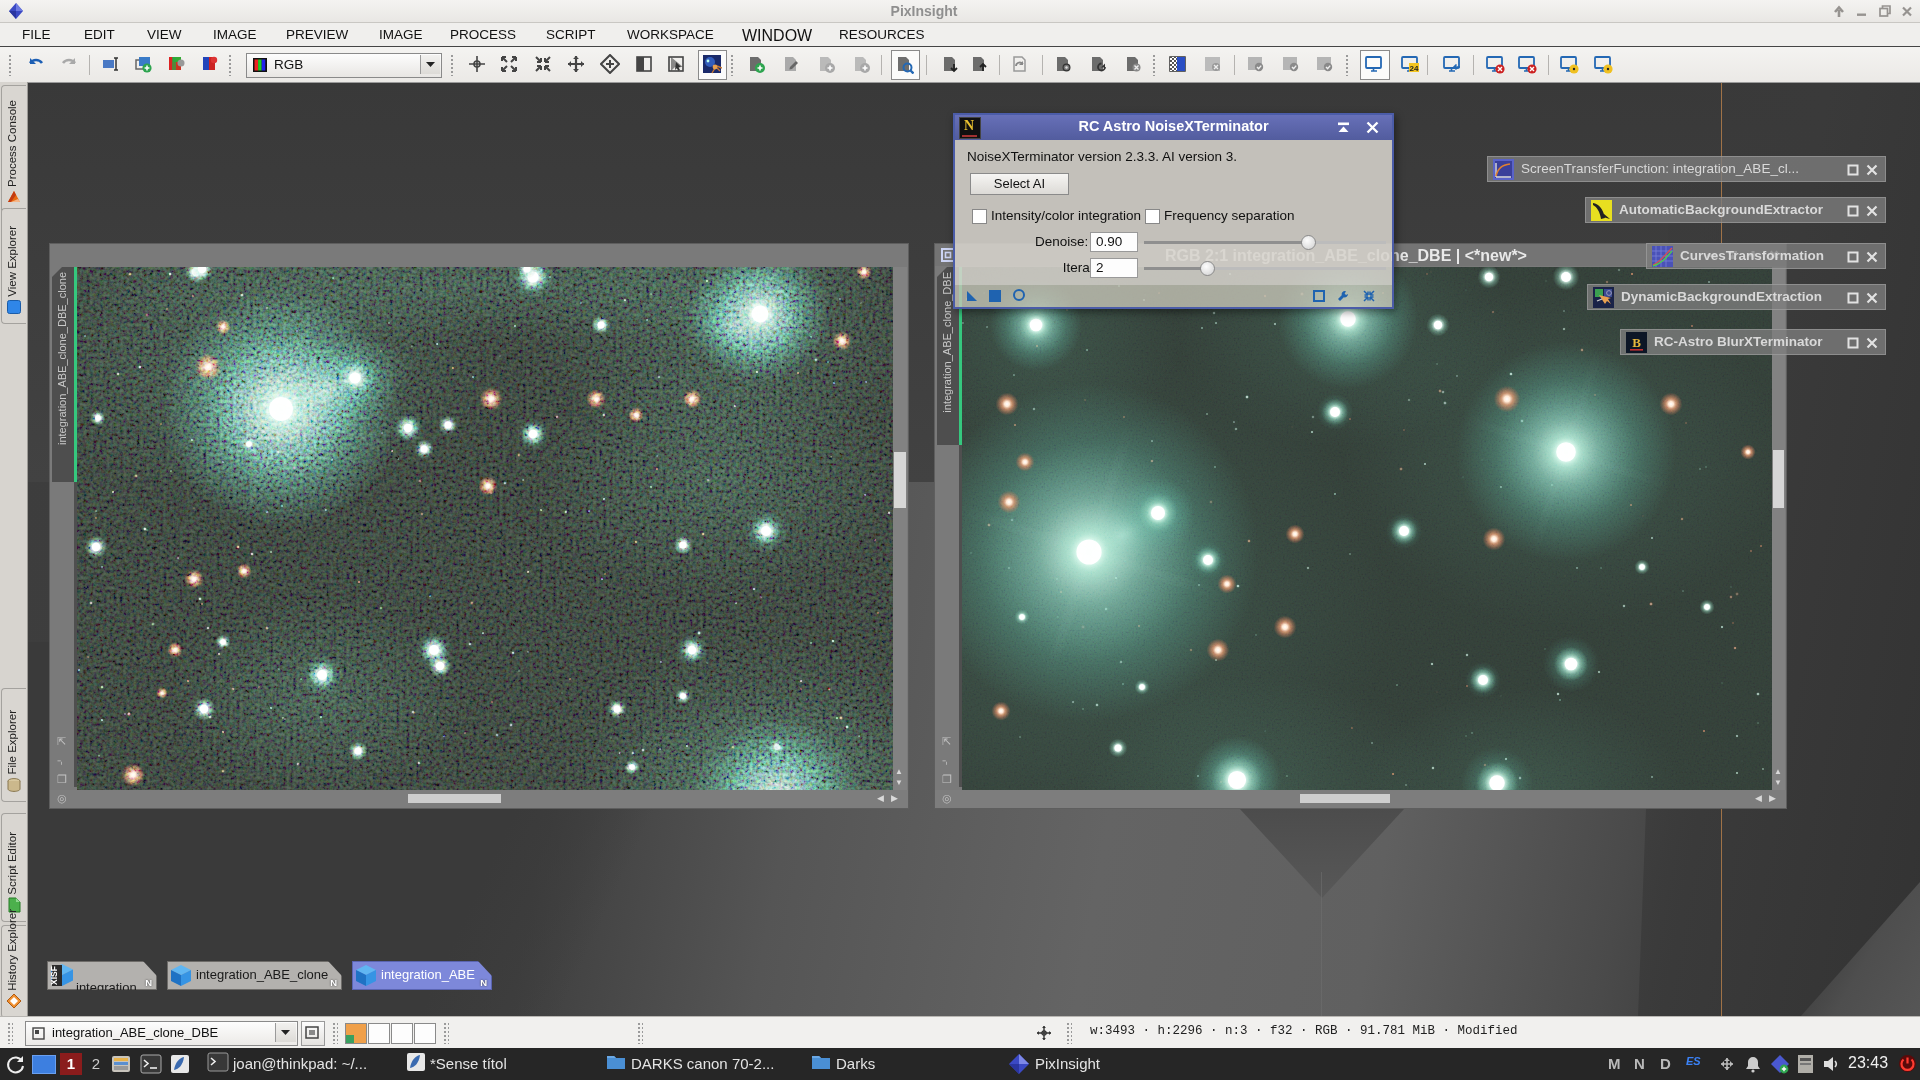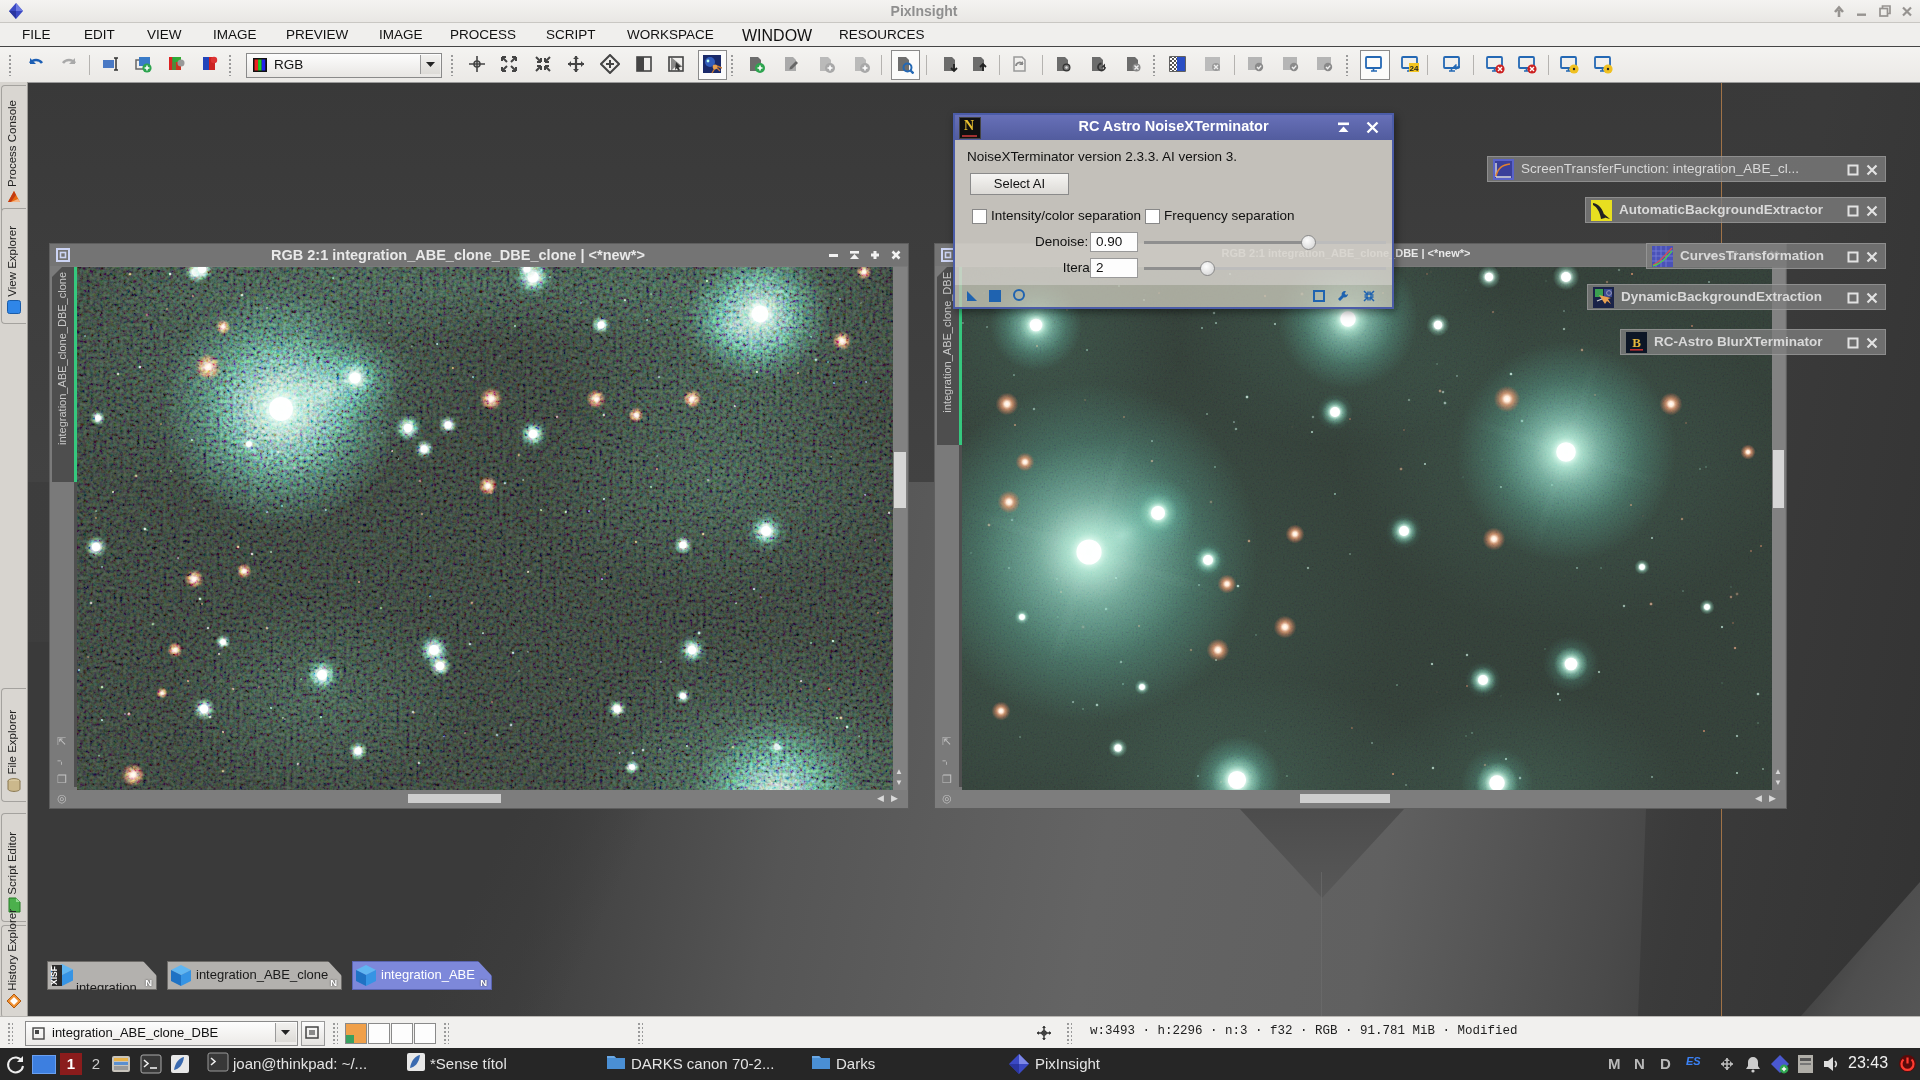--- a/index.html
+++ b/index.html
@@ -7,34 +7,20 @@
     <div style="position:absolute;left:0;top:0;width:1920px;height:400px;background:linear-gradient(#393939,#424242);"></div>
     <div style="position:absolute;left:0;top:400px;width:1920px;height:534px;background:linear-gradient(100deg,#3d3d3d 0%,#3f3f3f 30%,#555 42%,#646464 58%,#606060 72%,#4a4a4a 84%,#373737 92%,#333 100%);"></div>
     <div style="position:absolute;left:0;top:560px;width:900px;height:380px;background:linear-gradient(115deg,#3a3a3a 55%,rgba(58,58,58,0) 68%);"></div>
     <div style="position:absolute;left:1239px;top:726px;width:166px;height:90px;background:linear-gradient(#4c4c4c,#585858);clip-path:polygon(0 0,100% 0,50% 100%);"></div>
     <div style="position:absolute;left:1321px;top:790px;width:1px;height:150px;background:#6e6e6e;opacity:0.6;"></div>
     <div style="position:absolute;left:1620px;top:0;width:300px;height:934px;background:linear-gradient(100deg,rgba(55,55,55,0) 0%,#3a3a3a 45%,#333 100%);clip-path:polygon(18% 0,100% 0,100% 100%,6% 100%);"></div>
     <div style="position:absolute;left:1750px;top:800px;width:170px;height:134px;background:linear-gradient(120deg,rgba(80,80,80,0) 30%,#4e4e4e 65%,#565656 100%);clip-path:polygon(30% 100%,100% 0,100% 100%);"></div>
     <div style="position:absolute;left:1721px;top:0;width:1px;height:934px;background:#cc8c4e;opacity:0.7;"></div>
   </div>
 <div style="position:absolute;left:50px;top:244px;width:858px;height:564px;background:#7a7a7a;box-shadow:0 0 0 1px #5e5e5e;">
-    <div style="position:absolute;left:0;top:0;width:858px;height:22px;background:#747474;">
-      <svg style="position:absolute;left:6px;top:4px" width="14" height="14" viewBox="0 0 14 14">
-        <rect x="1" y="1" width="12" height="12" fill="none" stroke="#ccd4f4" stroke-width="2"></rect>
-        <rect x="4.5" y="4.5" width="5" height="5" fill="none" stroke="#ccd4f4" stroke-width="1.6"></rect>
-      </svg>
-      <div style="position:absolute;left:-42px;right:0;top:3px;text-align:center;font-size:14.5px;font-weight:bold;color:#e9e9e9;white-space:nowrap;">RGB 2:1 integration_ABE_clone_DBE_clone | &lt;*new*&gt;</div>
-      <svg style="position:absolute;right:-5px;top:4px" width="86" height="14" viewBox="0 0 86 14">
-        <rect x="2" y="6" width="9" height="3" fill="#f2f2f2"></rect>
-        <rect x="23" y="3" width="9" height="2.6" fill="#f2f2f2"></rect>
-        <path d="M23 11l4.5-5 4.5 5z" fill="#f2f2f2"></path>
-        <path d="M48 3v8M44 7h8" stroke="#f2f2f2" stroke-width="3"></path>
-        <path d="M65.5 3.5l7 7M72.5 3.5l-7 7" stroke="#f2f2f2" stroke-width="2.6"></path>
-      </svg>
-    </div>
     <div style="position:absolute;left:2px;top:23px;width:22px;height:215px;background:#4e4e4e;clip-path:polygon(10px 0,100% 0,100% 100%,0 100%,0 10px);">
       <div style="position:absolute;left:4px;top:5px;writing-mode:vertical-rl;transform:rotate(180deg);font-size:11px;color:#c9c9c9;white-space:nowrap;">integration_ABE_clone_DBE_clone</div>
     </div>
     <div style="position:absolute;left:24px;top:23px;width:3px;height:215px;background:#35c87e;"></div>
     <div style="position:absolute;left:24px;top:238px;width:3px;height:305px;background:#4f4f4f;"></div>
     <div style="position:absolute;left:27px;top:23px;width:816px;height:523px;overflow:hidden;">
       <svg width="816" height="523" viewBox="0 0 816 523" style="position:absolute;left:0;top:0;">
         <defs>
           <radialGradient id="w3">
             <stop offset="0" stop-color="#ffffff"></stop>
@@ -428,21 +414,21 @@
     <div style="position:absolute;left:7px;top:510px;color:#c2c2c2;font-size:11px;">⌍</div>
     <div style="position:absolute;left:7px;top:529px;color:#c2c2c2;font-size:11px;">❐</div>
     <div style="position:absolute;left:7px;top:548px;color:#c2c2c2;font-size:11px;">◎</div>
   </div>
 <div style="position:absolute;left:935px;top:244px;width:851px;height:564px;background:#7a7a7a;box-shadow:0 0 0 1px #5e5e5e;">
     <div style="position:absolute;left:0;top:0;width:851px;height:22px;background:#747474;">
       <svg style="position:absolute;left:6px;top:4px" width="14" height="14" viewBox="0 0 14 14">
         <rect x="1" y="1" width="12" height="12" fill="none" stroke="#ccd4f4" stroke-width="2"></rect>
         <rect x="4.5" y="4.5" width="5" height="5" fill="none" stroke="#ccd4f4" stroke-width="1.6"></rect>
       </svg>
-      <div style="position:absolute;left:-29px;right:0;top:3px;text-align:center;font-size:11px;font-weight:bold;color:#e9e9e9;white-space:nowrap;">RGB 2:1 integration_ABE_clone_DBE | &lt;*new*&gt;</div>
+      <div style="position:absolute;left:-29px;right:0;top:3px;text-align:center;font-size:16px;font-weight:bold;color:#e9e9e9;white-space:nowrap;">RGB 2:1 integration_ABE_clone_DBE | &lt;*new*&gt;</div>
       <svg style="position:absolute;right:-5px;top:4px" width="86" height="14" viewBox="0 0 86 14">
         <rect x="2" y="6" width="9" height="3" fill="#f2f2f2"></rect>
         <rect x="23" y="3" width="9" height="2.6" fill="#f2f2f2"></rect>
         <path d="M23 11l4.5-5 4.5 5z" fill="#f2f2f2"></path>
         <path d="M48 3v8M44 7h8" stroke="#f2f2f2" stroke-width="3"></path>
         <path d="M65.5 3.5l7 7M72.5 3.5l-7 7" stroke="#f2f2f2" stroke-width="2.6"></path>
       </svg>
     </div>
     <div style="position:absolute;left:2px;top:23px;width:22px;height:178px;background:#4e4e4e;clip-path:polygon(10px 0,100% 0,100% 100%,0 100%,0 10px);">
       <div style="position:absolute;left:4px;top:5px;writing-mode:vertical-rl;transform:rotate(180deg);font-size:11px;color:#c9c9c9;white-space:nowrap;">integration_ABE_clone_DBE</div>
@@ -880,21 +866,21 @@
         <path d="M1.5 11l5-5.5 5 5.5z" fill="#fff"></path>
       </svg>
       <svg style="position:absolute;right:13px;top:6px" width="13" height="13" viewBox="0 0 13 13">
         <path d="M1.5 1.5l10 10M11.5 1.5l-10 10" stroke="#fff" stroke-width="2.4"></path>
       </svg>
     </div>
     <div style="position:absolute;left:0;top:25px;width:437px;height:145px;background:rgba(214,211,204,0.88);">
       <span style="position:absolute;left:12px;top:9px;font-size:13.5px;color:#111;">NoiseXTerminator version 2.3.3. AI version 3.</span>
       <div style="position:absolute;left:15px;top:33px;width:97px;height:20px;background:linear-gradient(#f6f5f3,#dcdad6);border:1px solid #8a8a8a;text-align:center;font-size:13px;color:#111;line-height:19px;">Select AI</div>
       <div style="position:absolute;left:17px;top:69px;width:13px;height:13px;background:#fff;border:1px solid #888;"></div>
-      <span style="position:absolute;left:36px;top:68px;font-size:13.5px;color:#111;">Intensity/color separation</span>
+      <span style="position:absolute;left:36px;top:68px;font-size:13.5px;color:#111;">Intensity/color integration</span>
       <div style="position:absolute;left:190px;top:69px;width:13px;height:13px;background:#fff;border:1px solid #888;"></div>
       <span style="position:absolute;left:209px;top:68px;font-size:13.5px;color:#111;">Frequency separation</span>
       <span style="position:absolute;left:80px;top:94px;width:47px;text-align:right;font-size:13.5px;color:#111;">Denoise:</span>
       <div style="position:absolute;left:135px;top:92px;width:48px;height:20px;background:#fdfdfd;border:1px solid #999;font-size:13.5px;color:#111;padding:1px 0 0 5px;box-sizing:border-box;">0.90</div>
       <div style="position:absolute;left:189px;top:101px;width:163px;height:3px;background:#8f8f8f;"></div>
       <div style="position:absolute;left:352px;top:101px;width:79px;height:3px;background:#bcbcbc;"></div>
       <div style="position:absolute;left:346px;top:95px;width:13px;height:13px;border-radius:50%;background:radial-gradient(circle at 40% 35%,#fdfdfd,#cfcfcf);border:1px solid #8a8a8a;"></div>
       <span style="position:absolute;left:67px;top:120px;width:60px;text-align:right;font-size:13.5px;color:#111;margin-left:40px;">Iterations:</span>
       <div style="position:absolute;left:135px;top:118px;width:48px;height:20px;background:#fdfdfd;border:1px solid #999;font-size:13.5px;color:#111;padding:1px 0 0 5px;box-sizing:border-box;">2</div>
       <div style="position:absolute;left:189px;top:127px;width:62px;height:3px;background:#8f8f8f;"></div>

